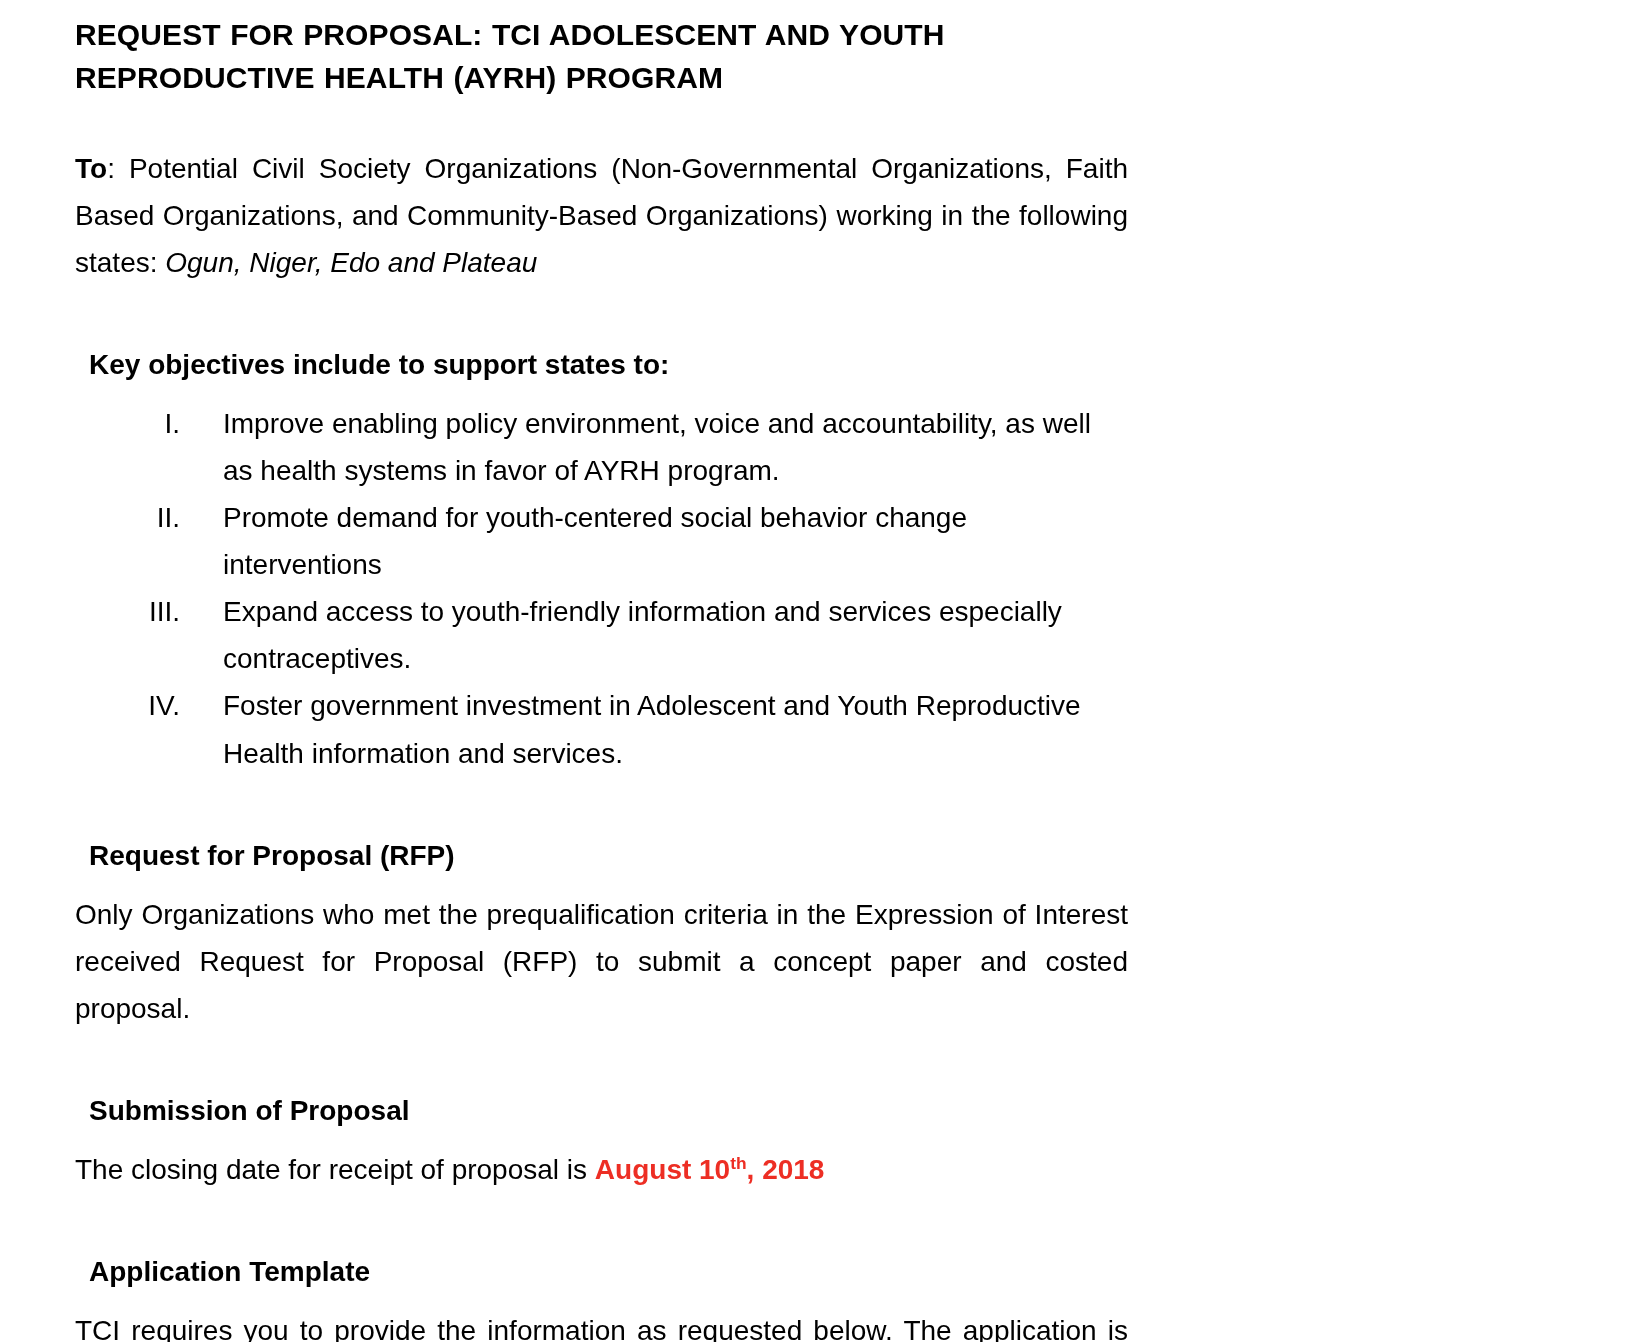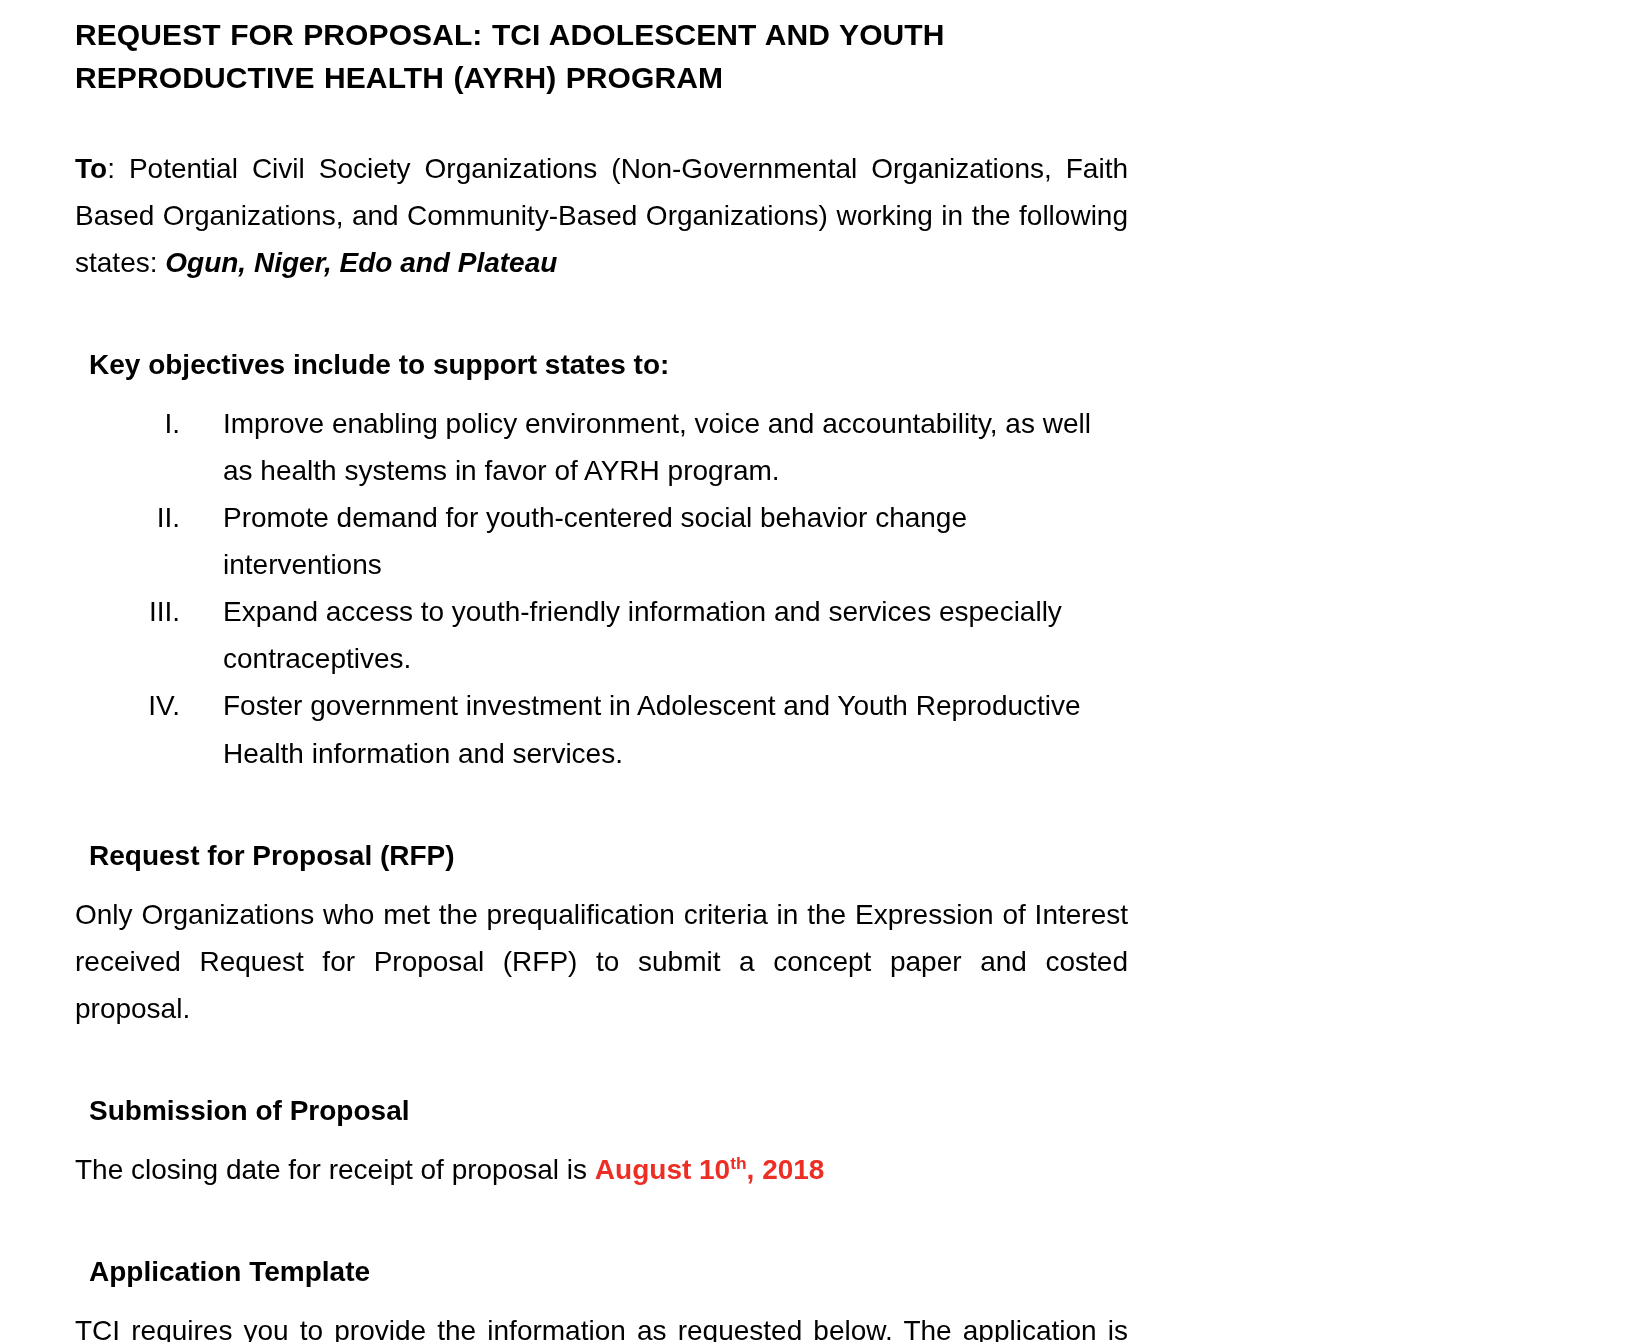--- a/index.html
+++ b/index.html
@@ -45,21 +45,21 @@
     margin: 0;
   }
   .para.flush {
     text-align: left;
   }
 
   .spacer-lg { height: 46px; }
   .spacer-md { height: 44px; }
 
   .bold { font-weight: bold; }
-  .bolditalic { font-weight: bold; font-style: italic; }
+  .bolditalic { font-weight: normal; font-style: italic; }
 
   .section-head {
     font-size: 28px;
     font-weight: bold;
     line-height: 1.5;
     margin: 14px;
     text-align: left;
   }
 
   

